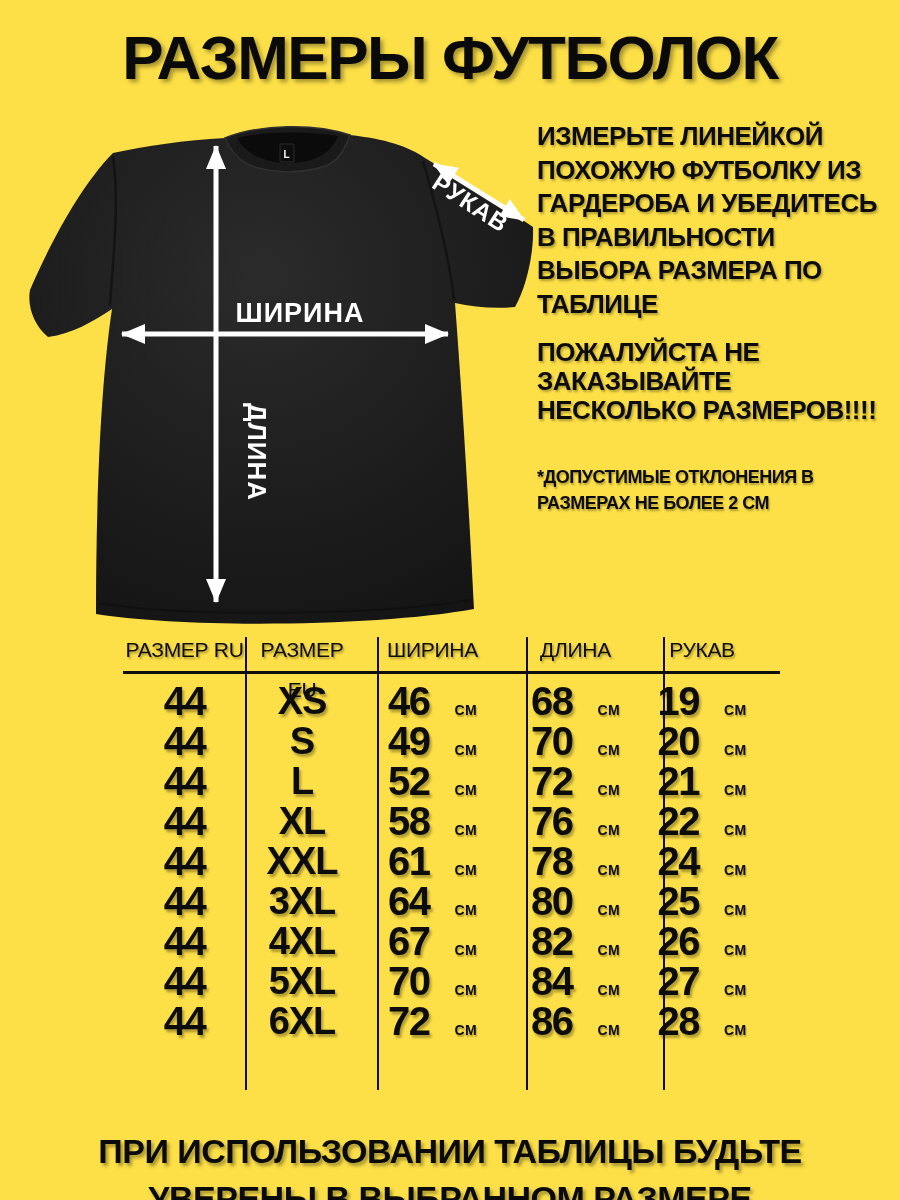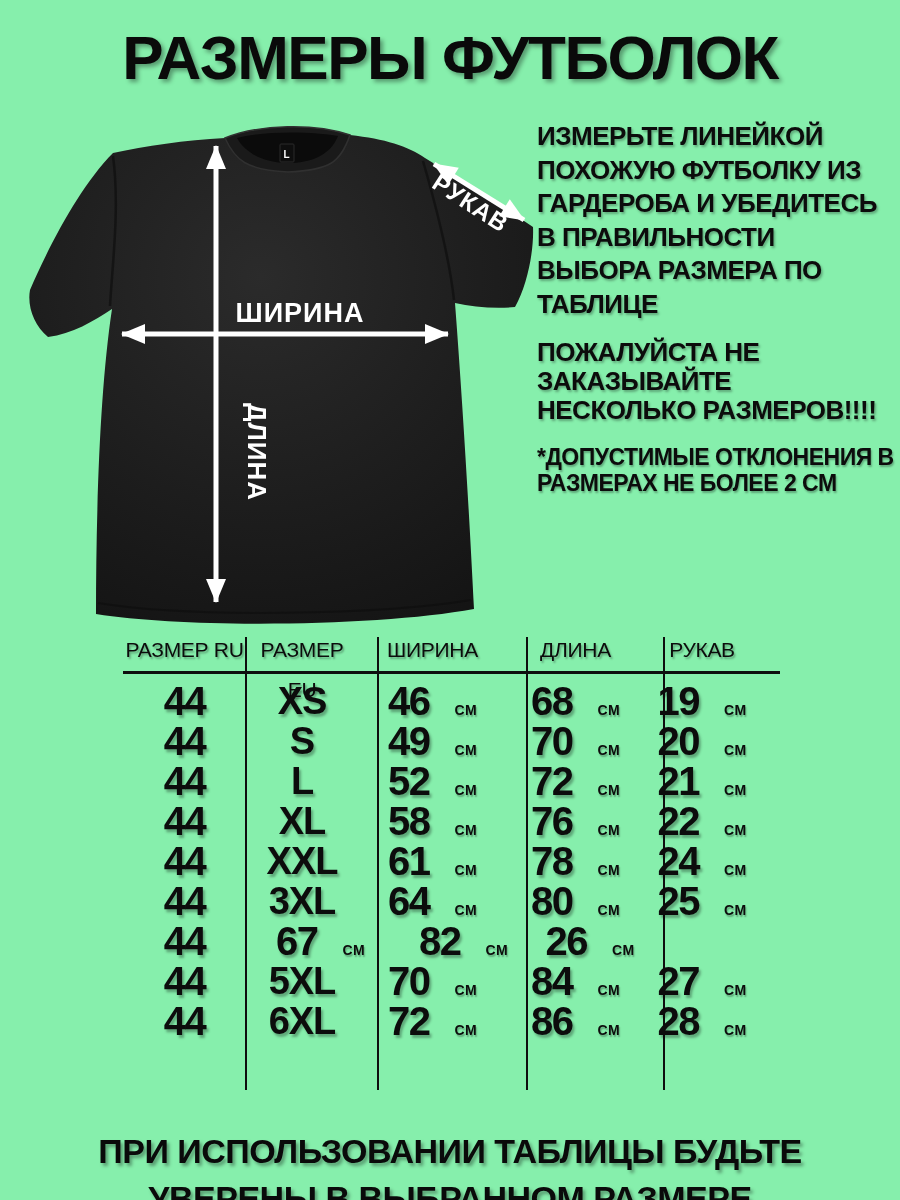--- a/index.html
+++ b/index.html
@@ -1,21 +1,21 @@
 <!DOCTYPE html>
 <html><head>
 <meta charset="utf-8">
 <style>
   * { margin:0; padding:0; box-sizing:border-box; }
   html,body { background:#ffffff; }
   body { font-family:"Liberation Sans","DejaVu Sans",sans-serif; color:#0c0c0c; }
 
   .canvas {
     position:relative; width:900px; height:1200px;
-    background:#86efac; overflow:hidden;
+    background:#fde047; overflow:hidden;
   }
 
   
   .page-title {
     position:absolute; top:22px; left:0; width:100%;
     text-align:center;
     font-size:62px; font-weight:bold; letter-spacing:-1.5px;
     color:#0a0a0a;
     text-shadow:3px 3px 4px rgba(0,0,0,0.35);
     white-space:nowrap;
@@ -27,21 +27,21 @@
   .svg-label {
     font-family:"Liberation Sans","DejaVu Sans",sans-serif;
     font-weight:bold; fill:#ffffff; letter-spacing:1px;
   }
 
   
   .side-text { position:absolute; left:537px; top:120px; width:358px; }
   .side-text p { white-space:pre-line; font-weight:bold; letter-spacing:-0.5px; }
   .measure-p  { font-size:26px; line-height:33.5px; text-shadow:1.5px 2px 2.5px rgba(0,0,0,0.3); }
   .warning-p  { margin-top:17px; font-size:26px; line-height:29px; text-shadow:1.5px 2px 2.5px rgba(0,0,0,0.3); }
-  .note-p     { margin-top:19px; font-size:23px; line-height:26px; text-shadow:1px 1.5px 2px rgba(0,0,0,0.3); }
+  .note-p     { margin-top:39px; font-size:18px; line-height:26px; text-shadow:1px 1.5px 2px rgba(0,0,0,0.3); }
 
   
   .size-table { position:absolute; left:123px; top:630px; width:657px; height:462px; }
   .thead { display:flex; height:40px; }
   .th {
     text-align:center; font-size:21px; font-weight:normal; letter-spacing:-0.3px;
     line-height:40px; text-shadow:1.5px 1.5px 2px rgba(0,0,0,0.3);
   }
   .c1 { width:123px; } .c2 { width:112px; } .c3 { width:149px; }
   .c4 { width:137px; } .c5 { width:116px; }
@@ -289,20 +289,23 @@
     <div class="td c5">
       <span class="num">25</span>
             <span class="unit">СМ</span>
     </div>
   </div>
 
   <div class="tr">
     <div class="td c1">
       <span class="num">44</span>
     </div>
+    <div class="td c2">
+      <span class="num eu-num">4XL</span>
+    </div>
     <div class="td c3">
       <span class="num">67</span>
             <span class="unit">СМ</span>
     </div>
     <div class="td c4">
       <span class="num">82</span>
             <span class="unit">СМ</span>
     </div>
     <div class="td c5">
       <span class="num">26</span>

